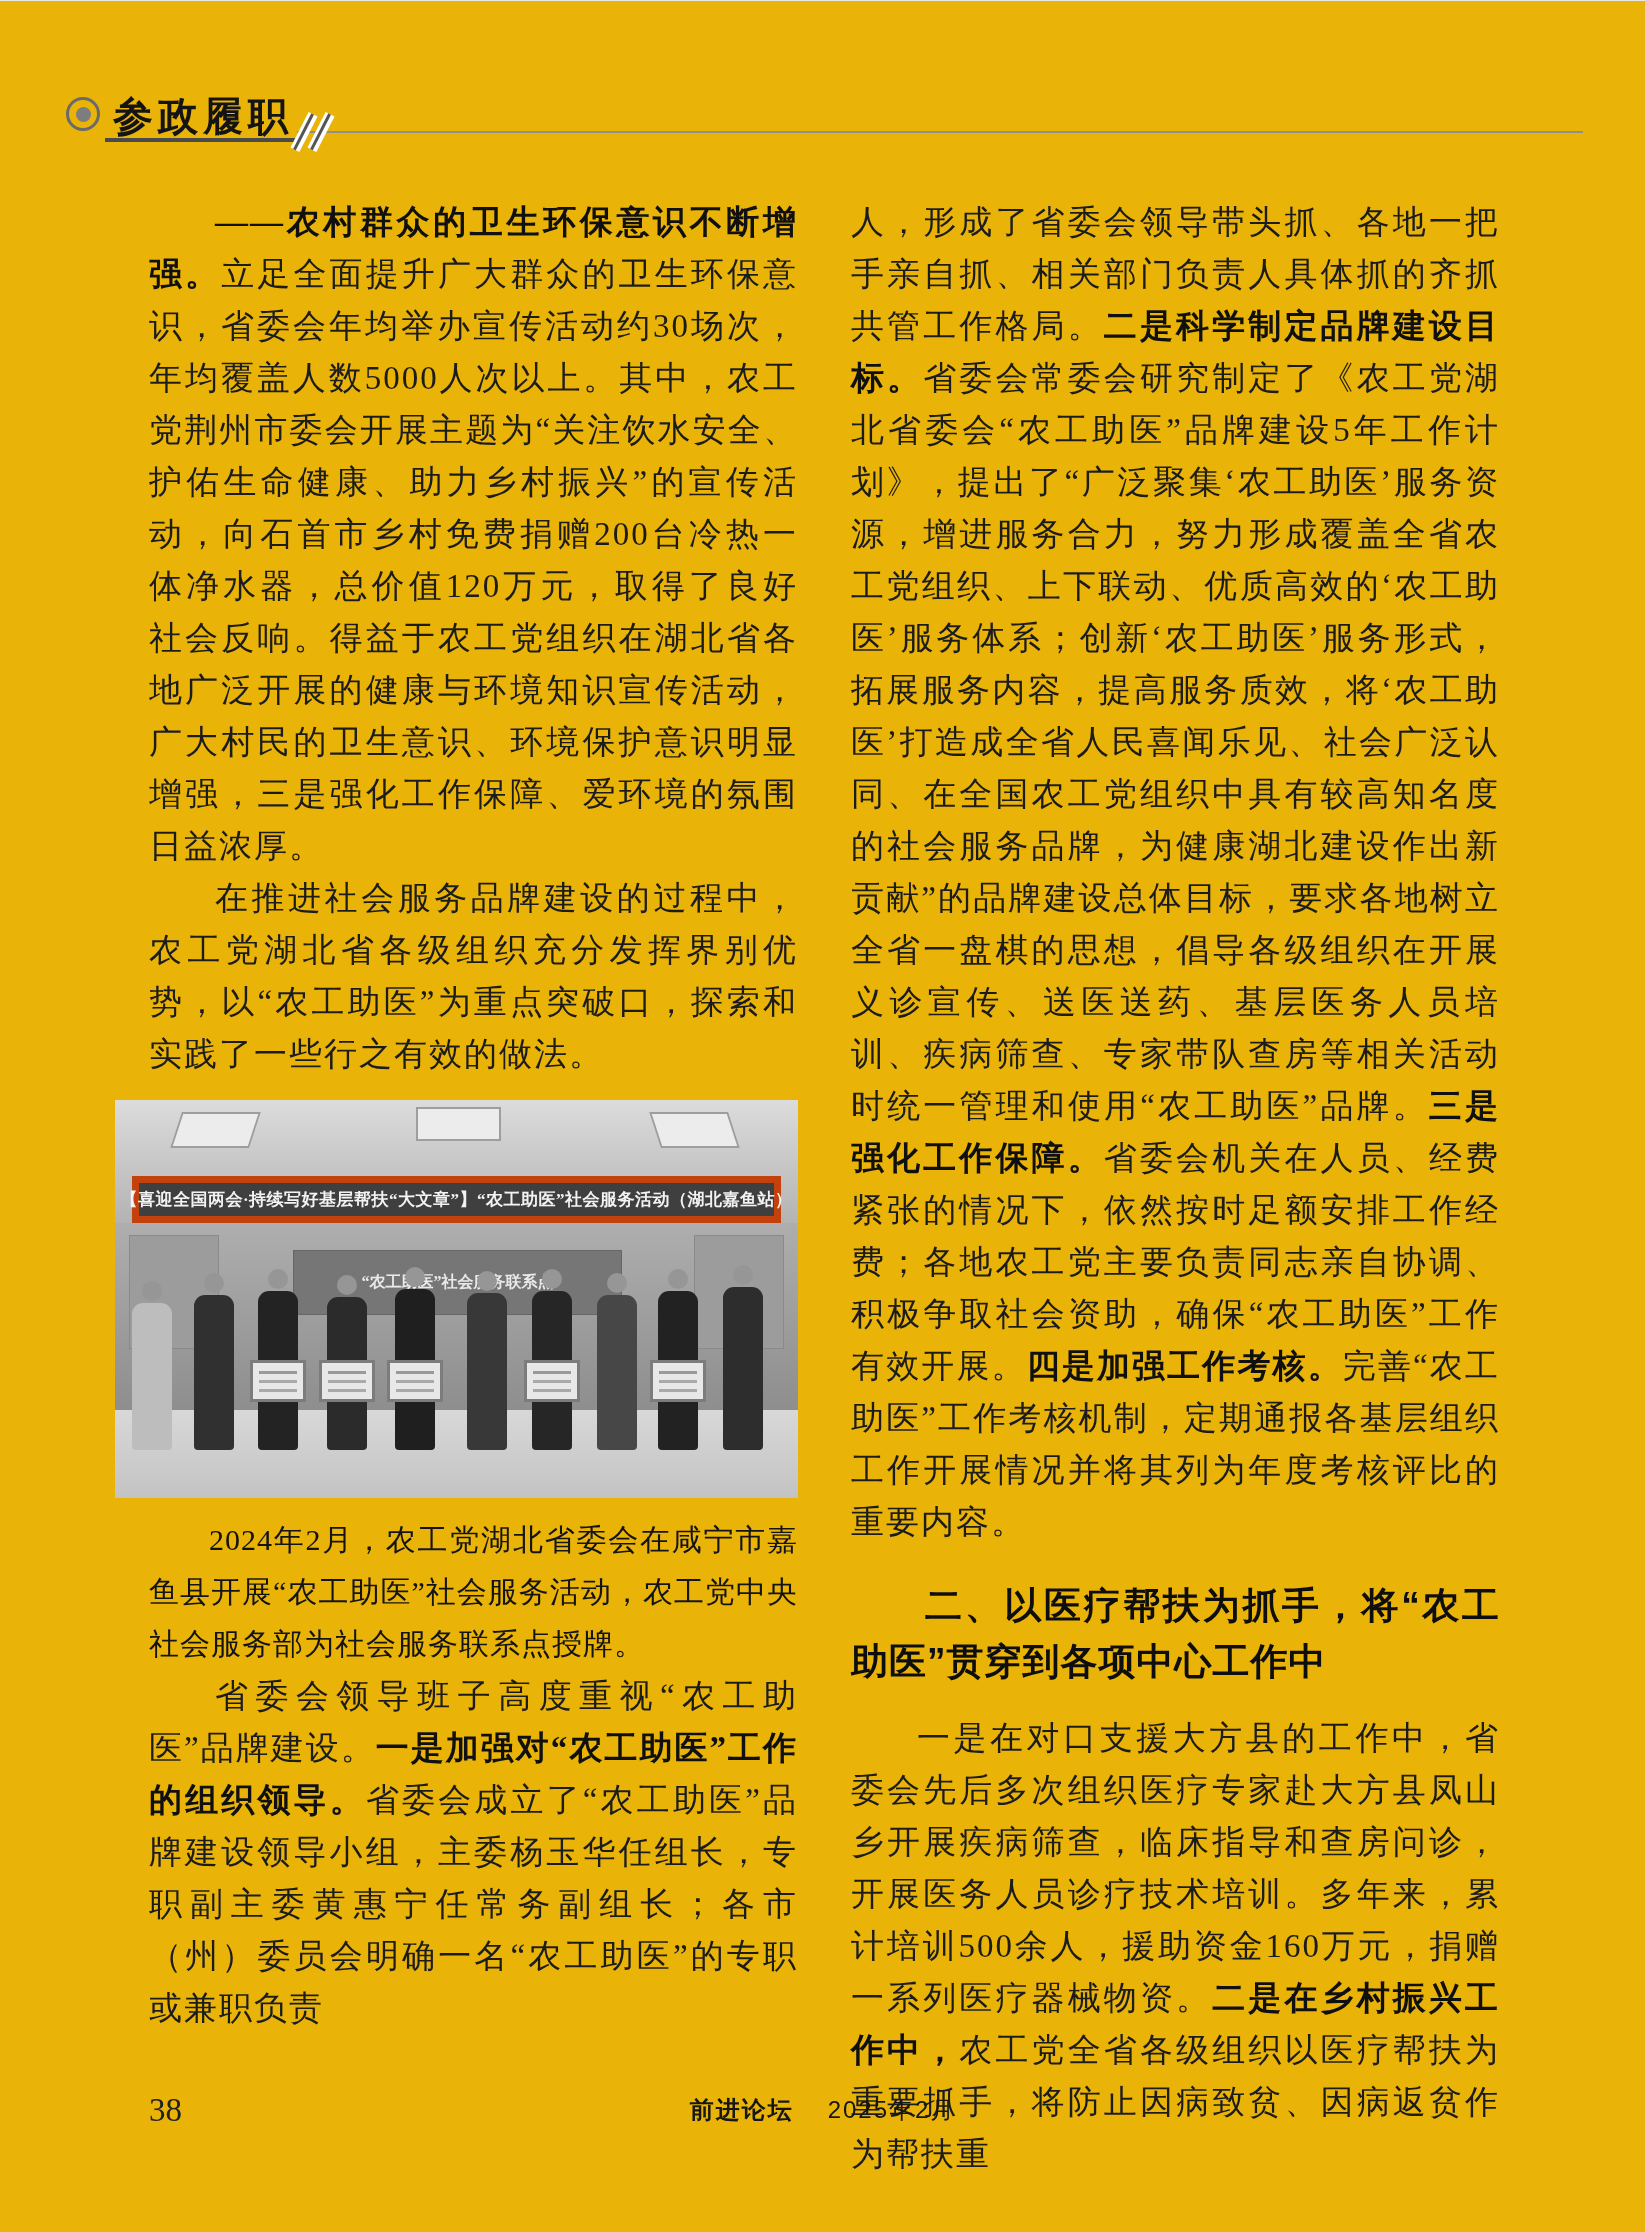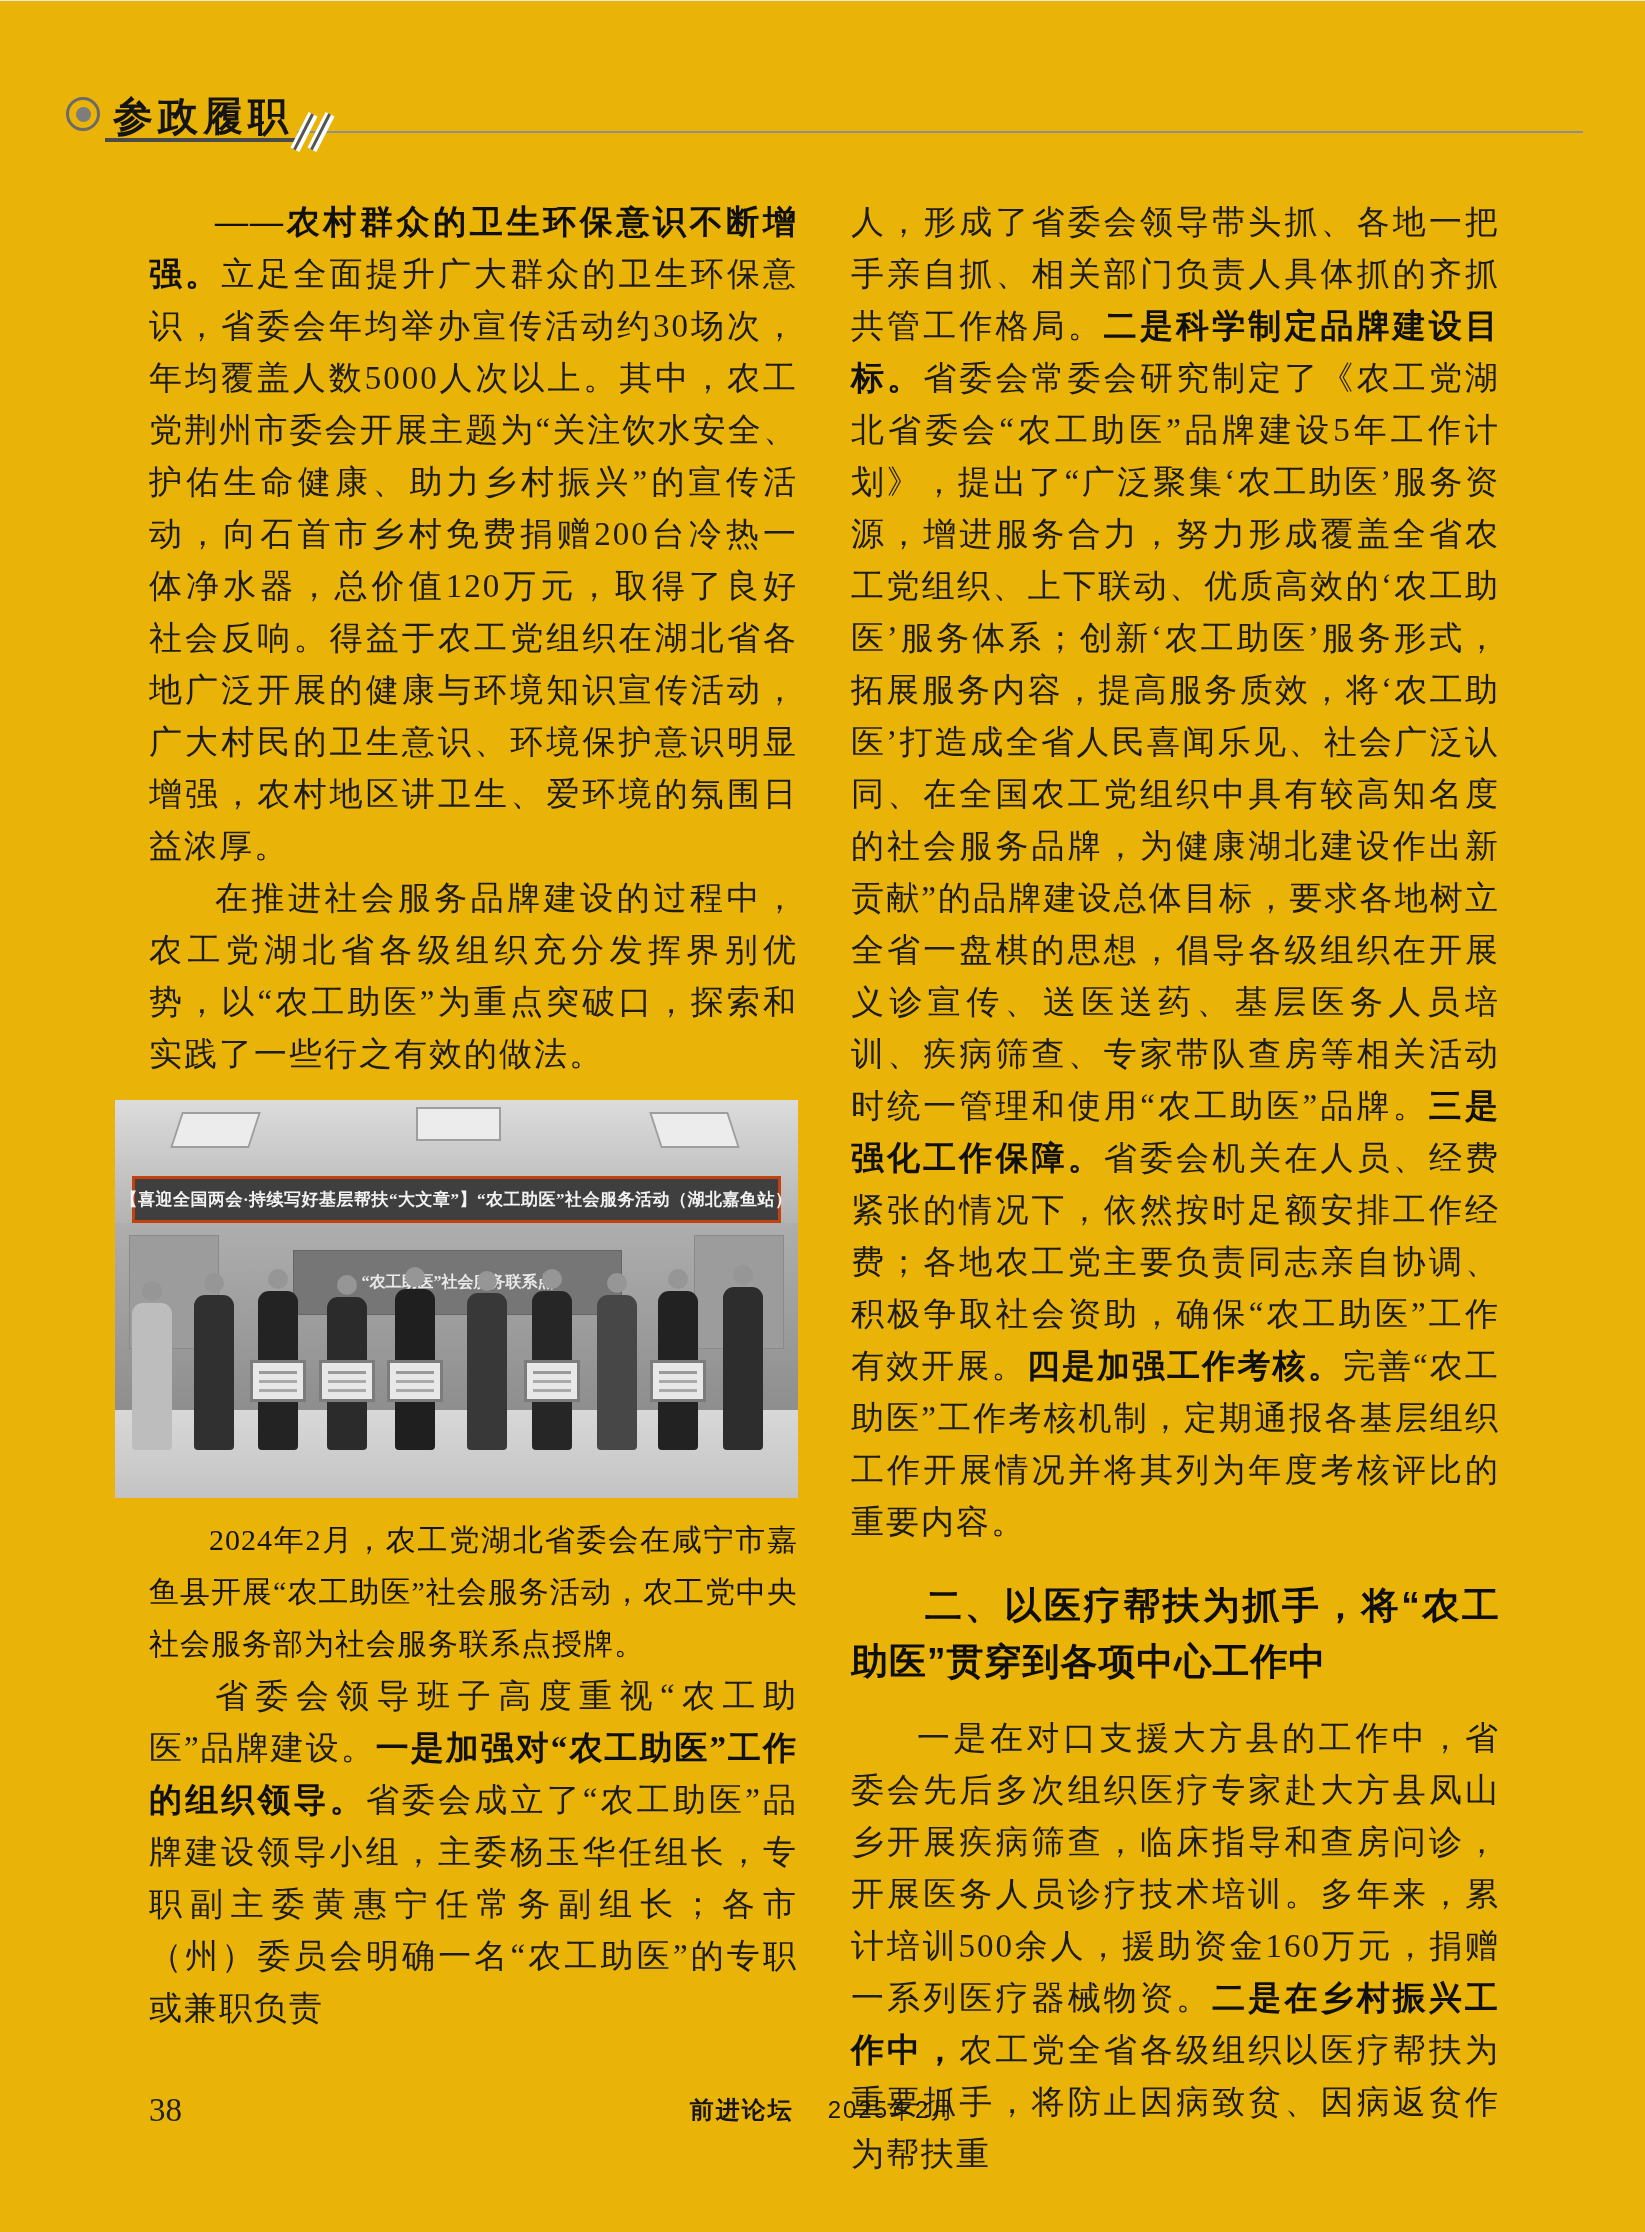--- a/index.html
+++ b/index.html
@@ -29,21 +29,21 @@
   .heading{margin:30px 0 22px 0;font-family:"Liberation Sans","DejaVu Sans",sans-serif;font-size:37px;line-height:56px;
         font-weight:700;color:#0e0e0e;text-indent:2em;text-align:justify;letter-spacing:1px;}
 
   .caption{margin:16px 0 0 0;font-size:30px;line-height:52px;font-weight:400;letter-spacing:1px;
         text-align:justify;text-justify:inter-character;text-indent:2em;color:#141414;}
 
   
   .photo{position:relative;width:683px;height:398px;margin:20px 0 0 -34px;background:#bdbdbd;overflow:hidden;}
   .ph-ceiling{position:absolute;left:0;top:0;width:100%;height:31%;background:linear-gradient(#dcdcdc,#b3b3b3);}
   .ph-light{position:absolute;background:#ececec;border:2px solid #9e9e9e;}
-  .ph-banner{position:absolute;left:2.5%;top:19%;width:95%;height:12%;background:#3f3f3f;border:3px solid #c2410c;
+  .ph-banner{position:absolute;left:2.5%;top:19%;width:95%;height:12%;background:#3f3f3f;border:7px solid #c2410c;
         box-sizing:border-box;display:flex;align-items:center;justify-content:center;}
   .ph-banner span{color:#f3f3f3;font-size:17px;letter-spacing:0.5px;white-space:nowrap;font-weight:700;}
   .ph-wall{position:absolute;left:0;top:31%;width:100%;height:47%;background:linear-gradient(#aeaeae,#8e8e8e);}
   .ph-sidepanel{position:absolute;top:6%;width:13%;height:60%;background:#9c9c9c;border:1px solid #8a8a8a;}
   .ph-screen{position:absolute;left:26%;top:14%;width:48%;height:34%;background:#767676;border:1px solid #666;
         display:flex;align-items:center;justify-content:center;}
   .ph-screen span{color:#e9e9e9;font-size:16px;font-weight:700;white-space:nowrap;}
   .ph-floor{position:absolute;left:0;top:78%;width:100%;height:22%;background:linear-gradient(#d8d8d8,#c3c3c3);}
   .fig{position:absolute;bottom:12%;width:40px;}
   .fig .head{display:block;width:20px;height:20px;border-radius:50%;background:#969696;margin:0 auto;}
@@ -68,21 +68,21 @@
 <div class="page">
 
   <span class="bullseye"></span>
   <div class="section-label">参政履职</div>
   <div class="rule-long"></div>
   <div class="rule-title"></div>
   <span class="slash s1"></span>
   <span class="slash s2"></span>
 
   <div class="col left">
-    <p class="para"><span class="lead-run">——农村群众的卫生环保意识不断增强。</span><span>立足全面提升广大群众的卫生环保意识，省委会年均举办宣传活动约30场次，年均覆盖人数5000人次以上。其中，农工党荆州市委会开展主题为“关注饮水安全、护佑生命健康、助力乡村振兴”的宣传活动，向石首市乡村免费捐赠200台冷热一体净水器，总价值120万元，取得了良好社会反响。得益于农工党组织在湖北省各地广泛开展的健康与环境知识宣传活动，广大村民的卫生意识、环境保护意识明显增强，农村地区讲卫生、爱环境的氛围日益浓厚。</span></p>
+    <p class="para"><span class="lead-run">——农村群众的卫生环保意识不断增强。</span><span>立足全面提升广大群众的卫生环保意识，省委会年均举办宣传活动约30场次，年均覆盖人数5000人次以上。其中，农工党荆州市委会开展主题为“关注饮水安全、护佑生命健康、助力乡村振兴”的宣传活动，向石首市乡村免费捐赠200台冷热一体净水器，总价值120万元，取得了良好社会反响。得益于农工党组织在湖北省各地广泛开展的健康与环境知识宣传活动，广大村民的卫生意识、环境保护意识明显增强，三是强化工作保障、爱环境的氛围日益浓厚。</span></p>
     <p class="para">在推进社会服务品牌建设的过程中，农工党湖北省各级组织充分发挥界别优势，以“农工助医”为重点突破口，探索和实践了一些行之有效的做法。</p>
 
     <div class="photo">
       <div class="ph-ceiling">
         <span class="ph-light" style="left:9%;top:10%;width:11%;height:26%;transform:skewX(-18deg);"></span>
         <span class="ph-light" style="left:44%;top:6%;width:12%;height:24%;"></span>
         <span class="ph-light" style="left:79%;top:10%;width:11%;height:26%;transform:skewX(18deg);"></span>
       </div>
       <div class="ph-banner">
           <span>【喜迎全国两会·持续写好基层帮扶“大文章”】“农工助医”社会服务活动（湖北嘉鱼站）</span>

